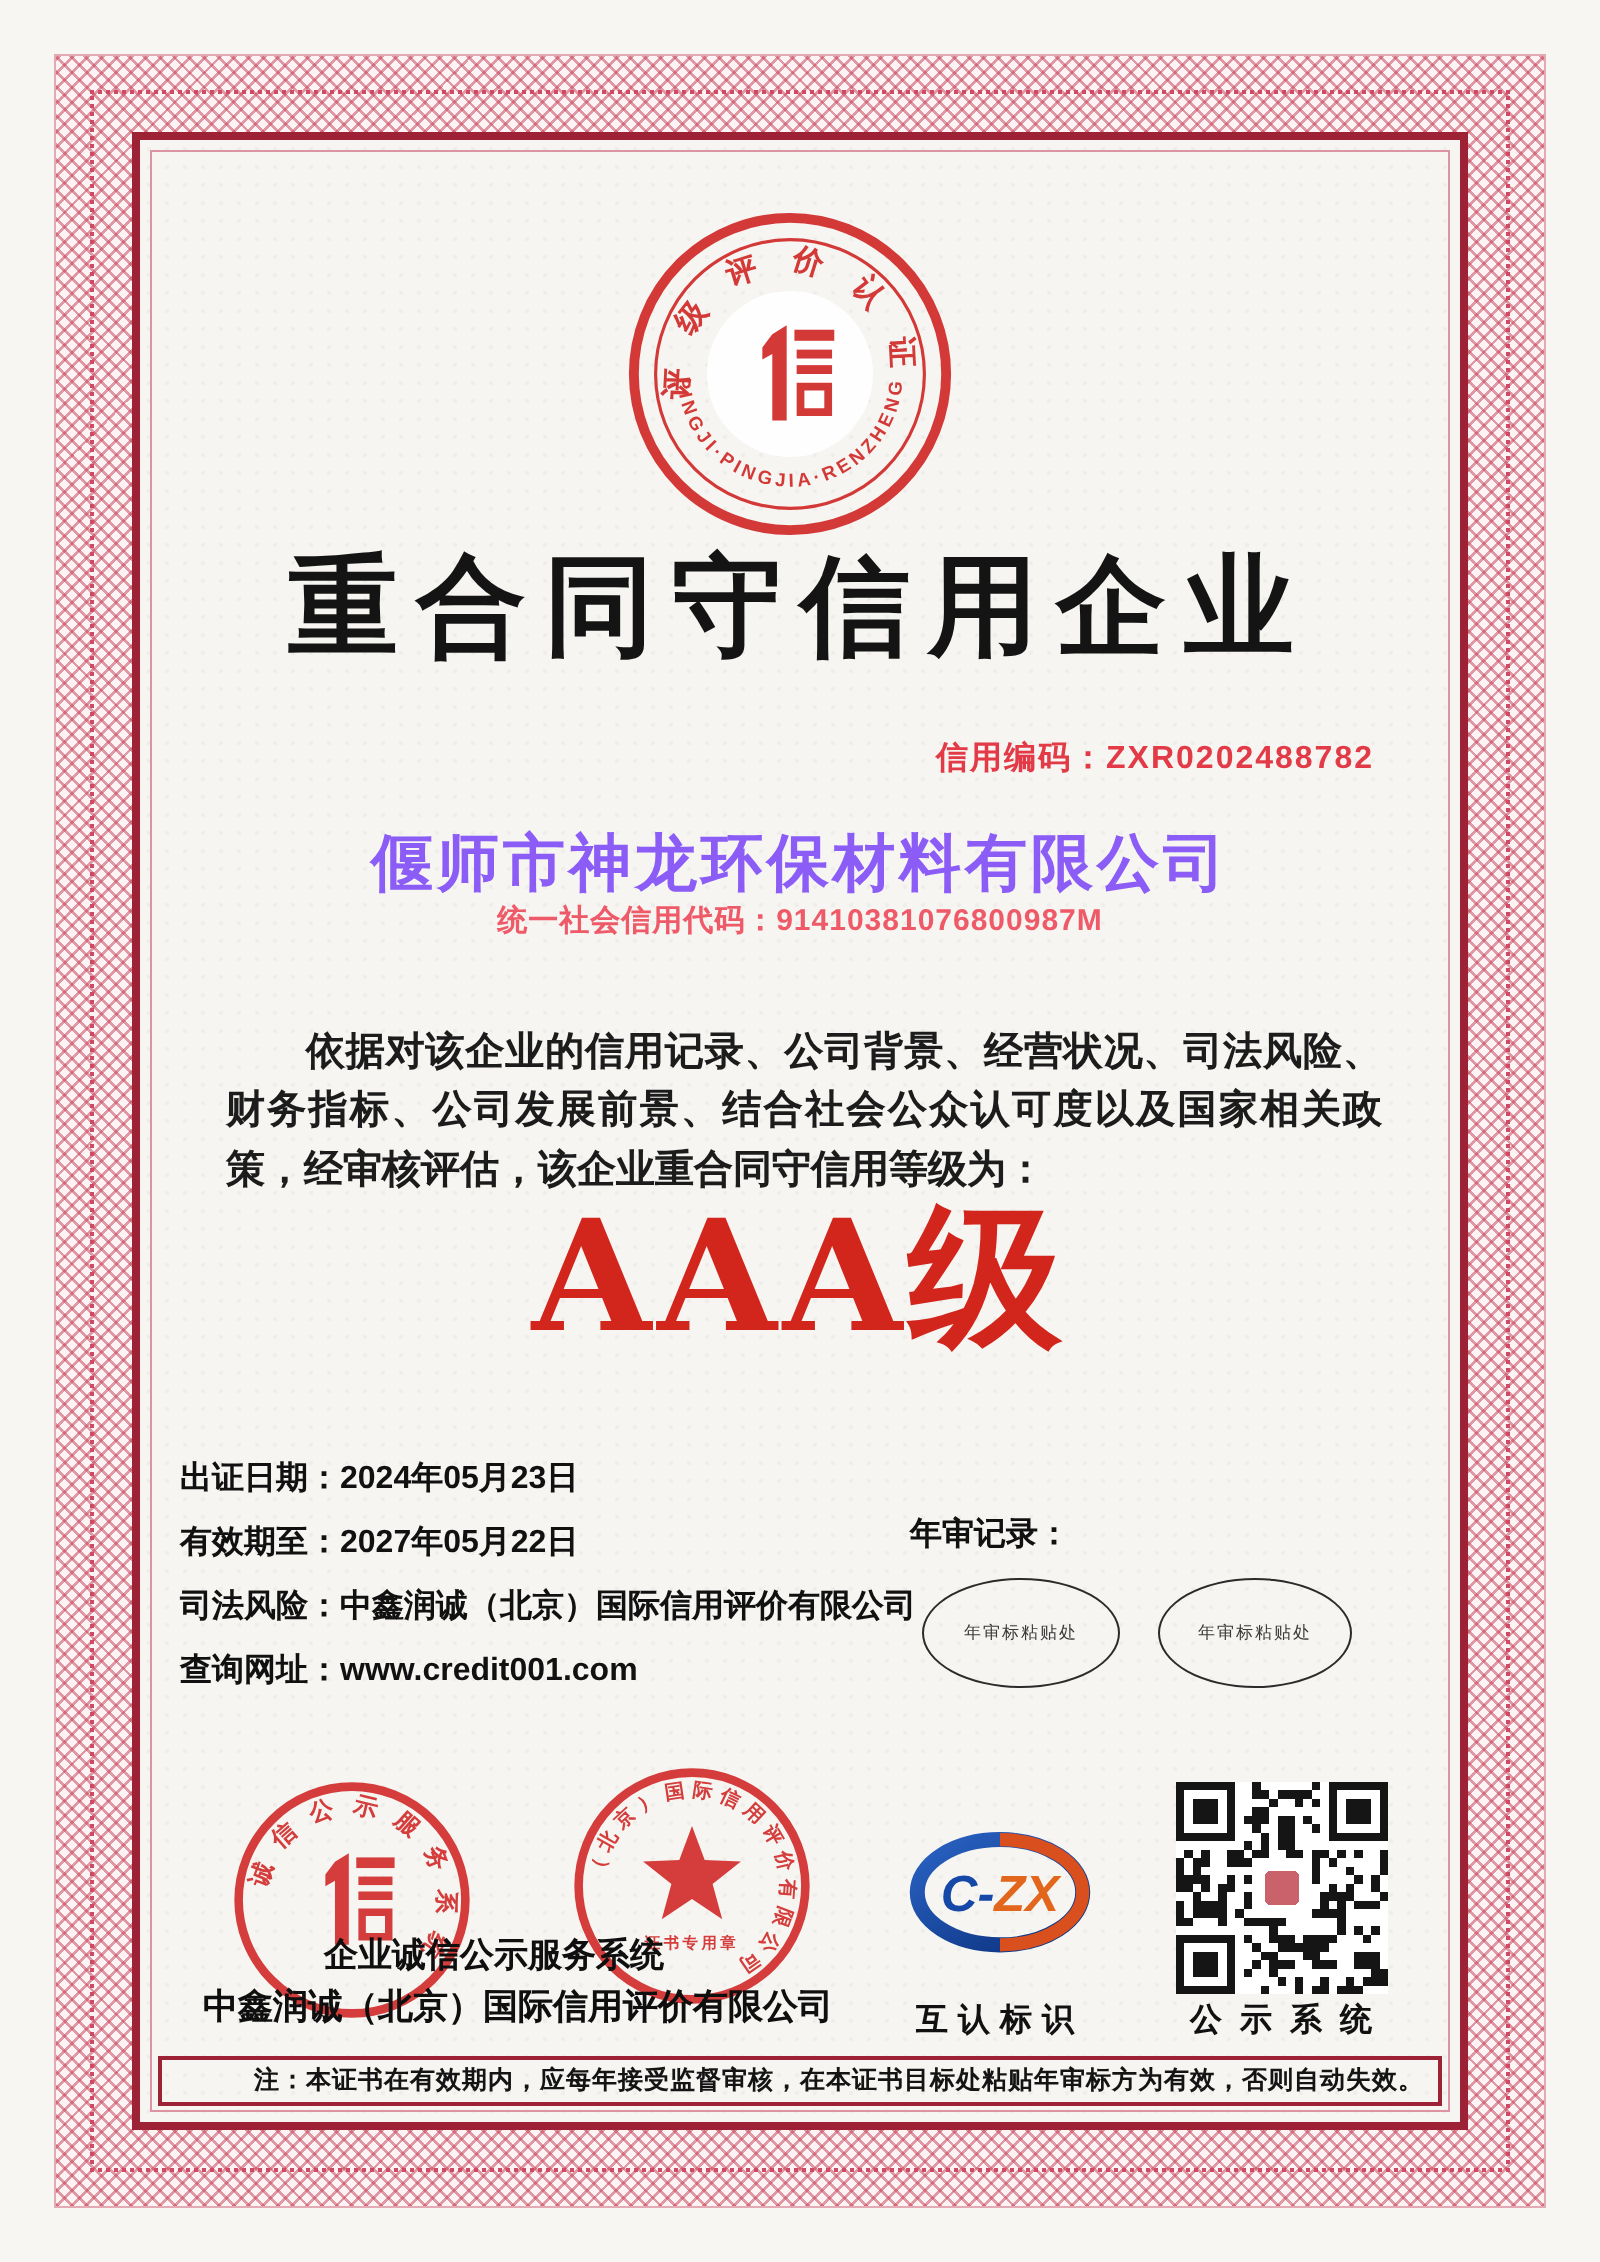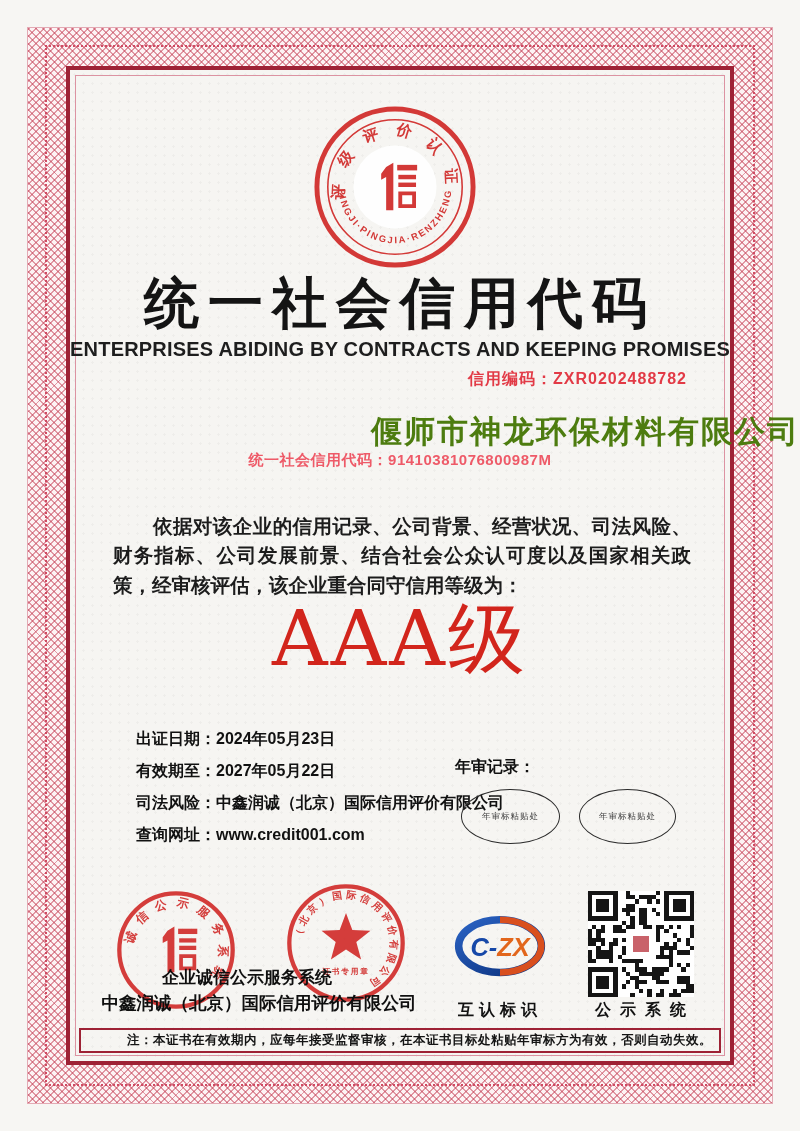--- a/index.html
+++ b/index.html
@@ -26,31 +26,31 @@
     background-image: radial-gradient(rgba(40,40,40,.035) 1px, transparent 1.2px);
     background-size:9px 9px;
   }
   .paper-line { position:absolute; inset:75px; border:1px solid #dc93a2; }
   
   .title { top:267px; left:0; width:100%; text-align:center; font-size:55px; font-weight:bold;
            letter-spacing:9px; color:#141414; font-family:"Liberation Sans", sans-serif; }
   .subtitle { top:338px; left:0; width:100%; text-align:center; font-size:20px; font-weight:bold;
               color:#1e1e1e; letter-spacing:0.2px; }
   .credit-code { top:369px; right:113px; font-size:16px; font-weight:bold; color:#e23a46; letter-spacing:1px; }
-  .company { top:411px; left:0; width:100%; text-align:right; font-size:31px; font-weight:bold;
-             color:#4d7c0f; letter-spacing:2px; }
+  .company { top:411px; left:0; width:100%; text-align:center; font-size:31px; font-weight:bold;
+             color:#8b5cf6; letter-spacing:2px; }
   .uscc { top:451px; left:0; width:100%; text-align:center; font-size:15px; font-weight:bold;
           color:#ee5a68; letter-spacing:0.5px; }
   .body-par { top:512px; left:113px; width:578px; font-size:19.5px; font-weight:bold; line-height:1.5;
               color:#1c1c1c; text-align:justify; text-indent:2.05em;
               font-family:"Liberation Serif","DejaVu Serif",serif; }
-  .grade { top:588px; left:0; width:100%; text-align:center; font-size:77px; font-weight:normal;
+  .grade { top:588px; left:0; width:100%; text-align:center; font-size:77px; font-weight:bold;
            color:#d2251c; letter-spacing:3px; font-family:"DejaVu Serif","Liberation Serif",serif; }
   .details { left:90px; top:729px; display:flex; flex-direction:column; gap:11px;
-             font-size:16px; font-weight:bold; color:#111;margin-left:46px; }
+             font-size:16px; font-weight:bold; color:#111; }
   .detail-row { white-space:nowrap; }
   .ar-label { left:455px; top:757px; font-size:16px; font-weight:bold; color:#111; }
   .sticker { border:1.5px solid #2b2b2b; border-radius:50%; display:flex; align-items:center;
              justify-content:center; font-size:8.5px; color:#3a3a3a; letter-spacing:1px; }
   .sticker1 { left:461px; top:789px; width:99px; height:55px; }
   .sticker2 { left:579px; top:789px; width:97px; height:55px; }
   .seal-top  { left:311px; top:103px; width:168px; height:168px; opacity:.96; }
   .seal-left { left:103px; top:877px; width:146px; height:146px; opacity:.94; z-index:5; }
   .seal-right{ left:273px; top:870px; width:146px; height:146px; opacity:.94; z-index:5; }
   .issuer1 { left:247px; top:966px; transform:translateX(-50%); font-size:17px; font-weight:bold;
@@ -96,22 +96,21 @@
     <circle cx="85" cy="85" r="42" fill="#ffffff"></circle>
     <text font-size="15.5" fill="#d23230" font-weight="bold" letter-spacing="16">
       <textPath href="#ts-arc-full" startOffset="25%" text-anchor="middle">评级评价认证</textPath>
     </text>
     <text font-size="9.5" fill="#d23230" font-weight="bold" letter-spacing="2">
       <textPath href="#ts-arc-bot" startOffset="50%" text-anchor="middle">PINGJI·PINGJIA·RENZHENG</textPath>
     </text>
     <use href="#xin-mono" x="57" y="57" width="56" height="56" style="color:#d23230"></use>
   </svg>
 
-  <div class="abs title">统一社会信用代码</div>
-  <div class="abs subtitle">ENTERPRISES ABIDING BY CONTRACTS AND KEEPING PROMISES</div>
+  <div class="abs title">重合同守信用企业</div>
   <div class="abs credit-code">
     <span>信用编码：</span><span>ZXR0202488782</span>
   </div>
 
   <div class="abs company">偃师市神龙环保材料有限公司</div>
   <div class="abs uscc">
     <span>统一社会信用代码：</span><span>91410381076800987M</span>
   </div>
 
   <div class="abs body-par">依据对该企业的信用记录、公司背景、经营状况、司法风险、财务指标、公司发展前景、结合社会公众认可度以及国家相关政策，经审核评估，该企业重合同守信用等级为：</div>

